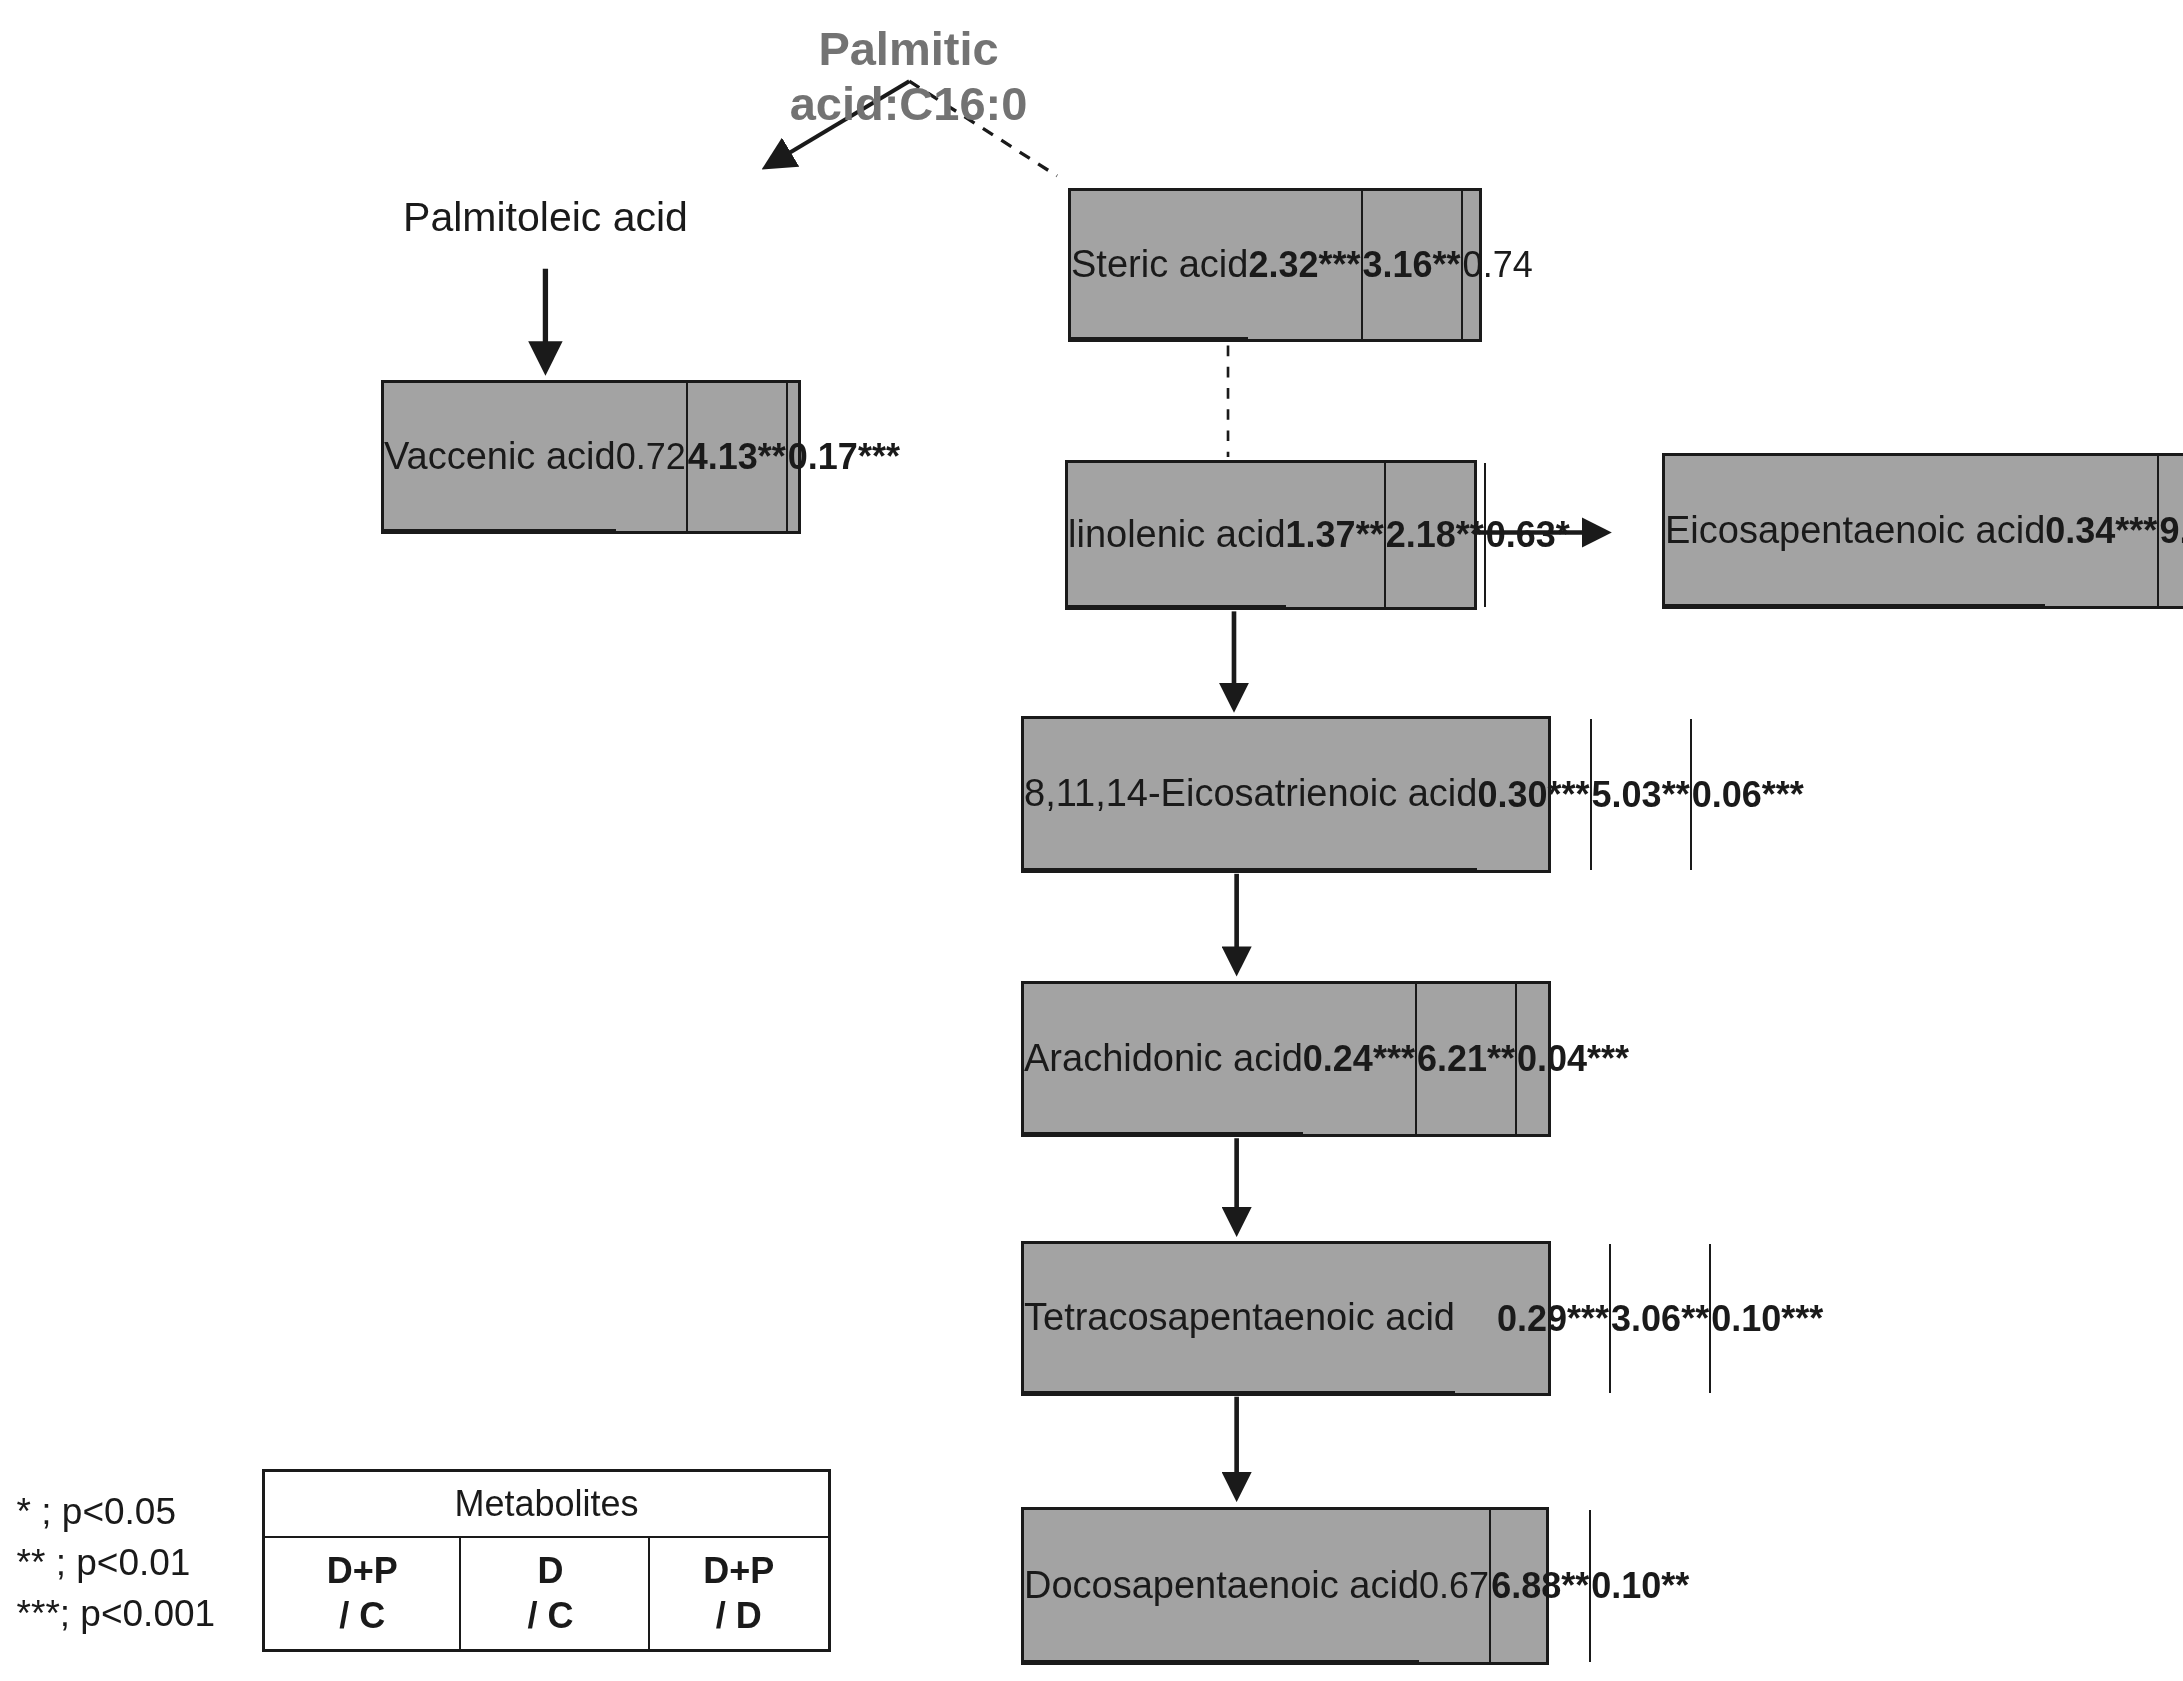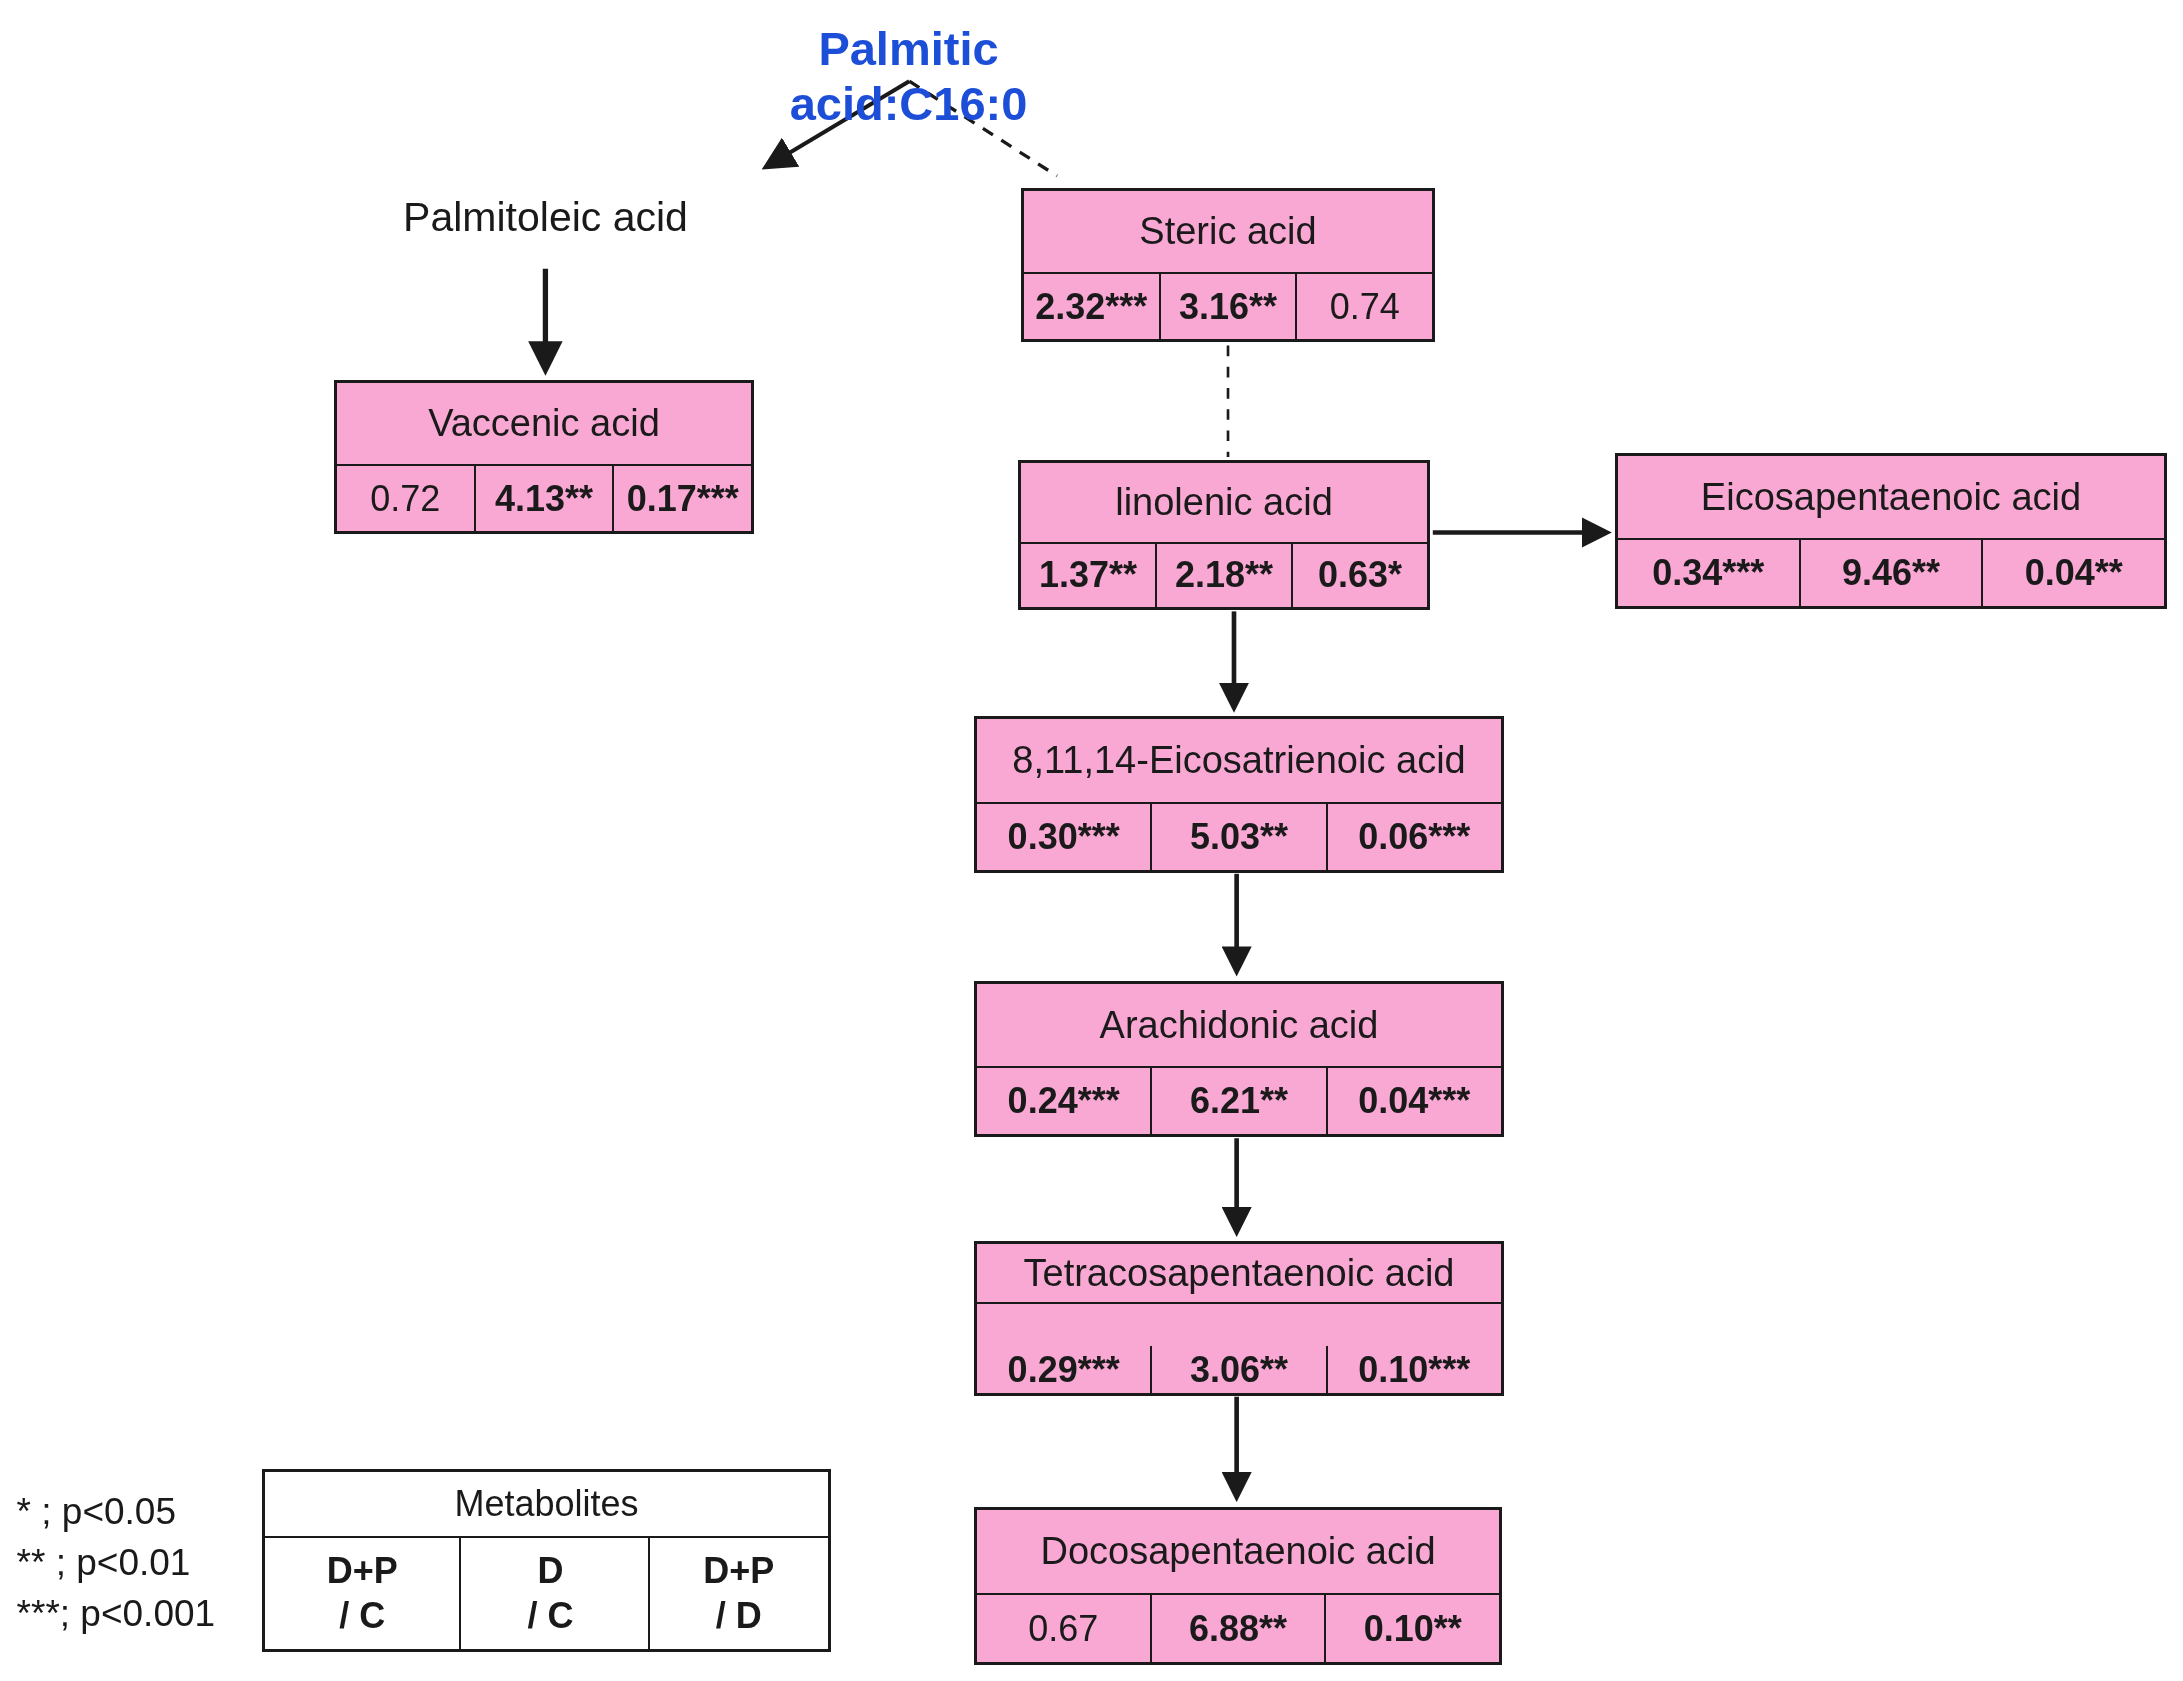--- a/index.html
+++ b/index.html
@@ -23,22 +23,22 @@
   }
   .free-label{
     position:absolute;
     font-size:41px;
     text-align:center;
   }
   .node{
     position:absolute;
     box-sizing:border-box;
     border:3.3px solid #1a1a1a;
-    background:#f9a8d4;
-    display:flex;flex-direction:column;
+    background:#a3a3a3;
+    display:flex;flex-direction:row;margin-left:47px;
   }
   .node-head{
     flex:1.25;
     display:flex;align-items:center;justify-content:center;
     font-size:38px;
     border-bottom:2.7px solid #1a1a1a;
     white-space:nowrap;
   }
   .node-row{flex:1;display:flex;}
   .cell{
@@ -82,21 +82,21 @@
     <line x1="1372" y1="122" x2="1595" y2="265" stroke-width="5" stroke-dasharray="18 15"></line>
     <line x1="823" y1="405" x2="823" y2="556" stroke-width="8" marker-end="url(#ah)"></line>
     <line x1="1853" y1="521" x2="1853" y2="689" stroke-width="4" stroke-dasharray="16 16"></line>
     <line x1="2162" y1="803" x2="2423" y2="803" stroke-width="7" marker-end="url(#ah)"></line>
     <line x1="1862" y1="922" x2="1862" y2="1066" stroke-width="7" marker-end="url(#ah)"></line>
     <line x1="1866" y1="1318" x2="1866" y2="1464" stroke-width="7" marker-end="url(#ah)"></line>
     <line x1="1866" y1="1717" x2="1866" y2="1857" stroke-width="7" marker-end="url(#ah)"></line>
     <line x1="1866" y1="2107" x2="1866" y2="2257" stroke-width="7" marker-end="url(#ah)"></line>
   </svg>
 
-  <div class="free-title" id="main-title" style="left: 703px; top: 21px; width: 411px; color: #1d4ed8;">Palmitic acid:C16:0</div>
+  <div class="free-title" id="main-title" style="left: 703px; top: 21px; width: 411px; color: #737373;">Palmitic acid:C16:0</div>
 
   <div class="free-label" style="left:373px;top:194px;width:345px;">Palmitoleic acid</div>
 
   <div class="node" style="left:334px;top:380px;width:420px;height:154px;">
     <div class="node-head">Vaccenic acid</div>
     <div class="node-row">
       <div class="cell">0.72</div>
       <div class="cell vb">4.13**</div>
       <div class="cell vb">0.17***</div>
     </div>

